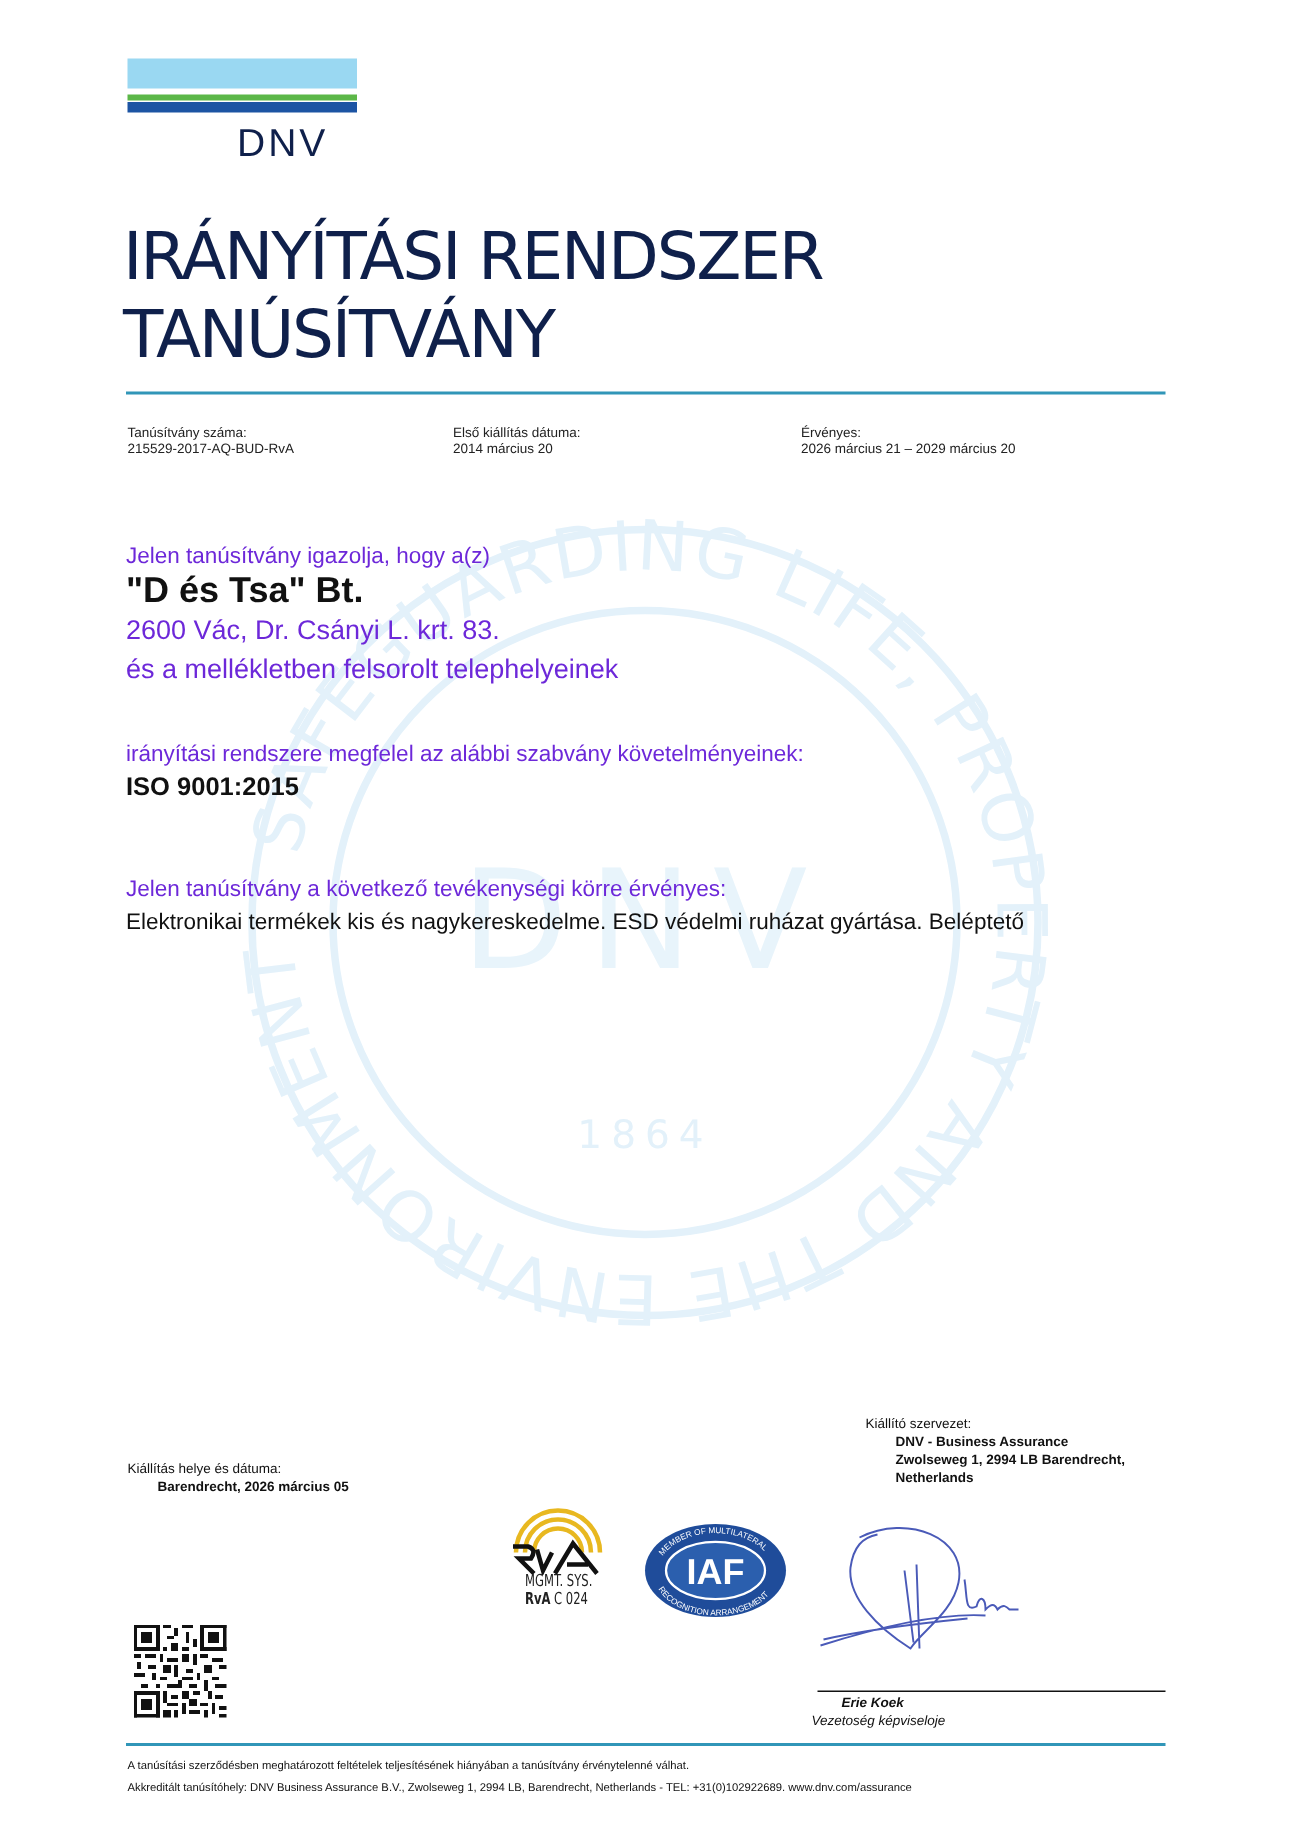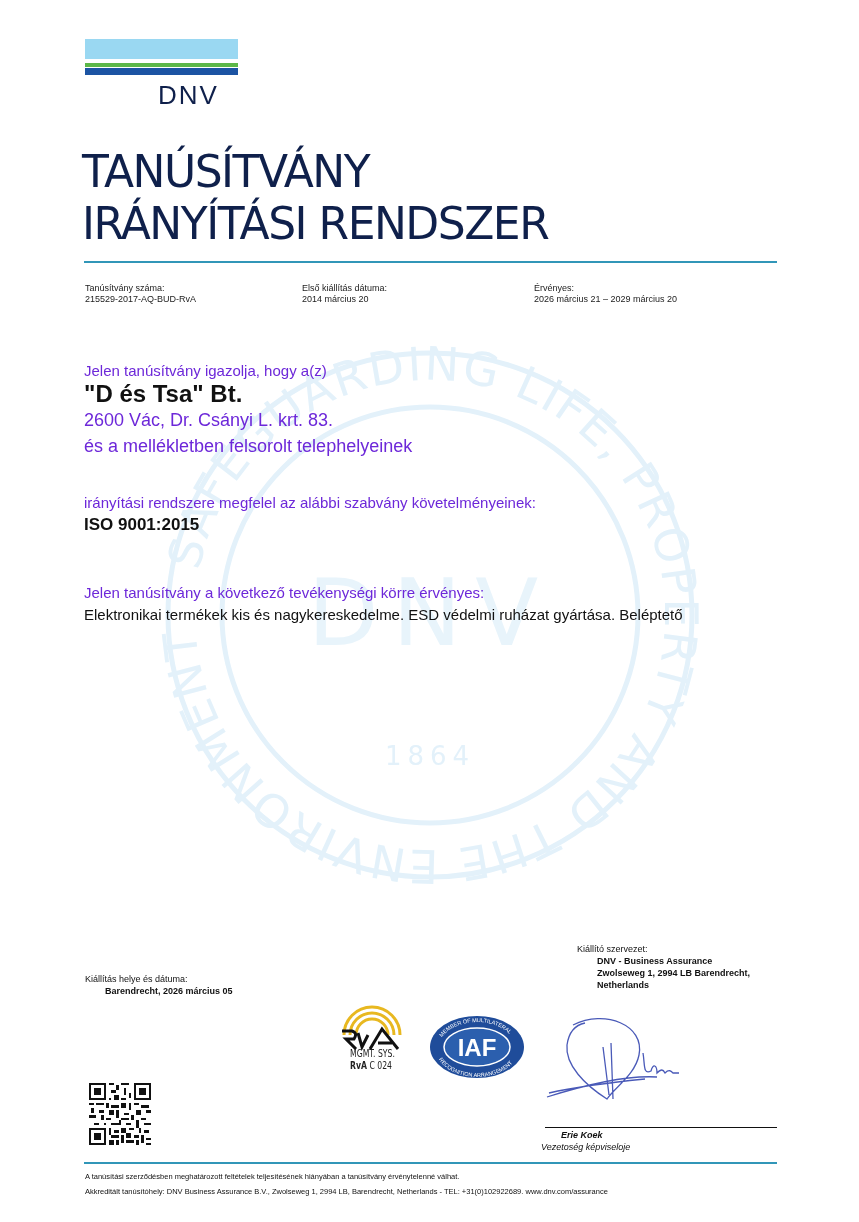--- a/index.html
+++ b/index.html
@@ -59,22 +59,22 @@
   <text x="270" y="300" text-anchor="middle" font-family="DejaVu Sans, sans-serif" font-size="92" fill="#e8f4fb" letter-spacing="14">DNV</text>
   <text x="270" y="420" text-anchor="middle" font-family="DejaVu Sans, sans-serif" font-size="26" fill="#e3f1fa" letter-spacing="6">1864</text>
 </svg>
 
 <div class="abs logo-bar-top"></div>
 <div class="abs logo-bar-mid"></div>
 <div class="abs logo-bar-bot"></div>
 <div class="abs logo-text">DNV</div>
 
 <div class="abs title">
+  <div>IRÁNYÍTÁSI RENDSZER</div>
   <div>TANÚSÍTVÁNY</div>
-  <div>IRÁNYÍTÁSI RENDSZER</div>
 </div>
 <div class="abs rule-top"></div>
 
 <div class="abs meta" style="left:85px; top:283px;">
   <span class="lbl">Tanúsítvány száma:</span>
   <span class="val">215529-2017-AQ-BUD-RvA</span>
 </div>
 <div class="abs meta" style="left:302px; top:283px;">
   <span class="lbl">Első kiállítás dátuma:</span>
   <span class="val">2014 március 20</span>

